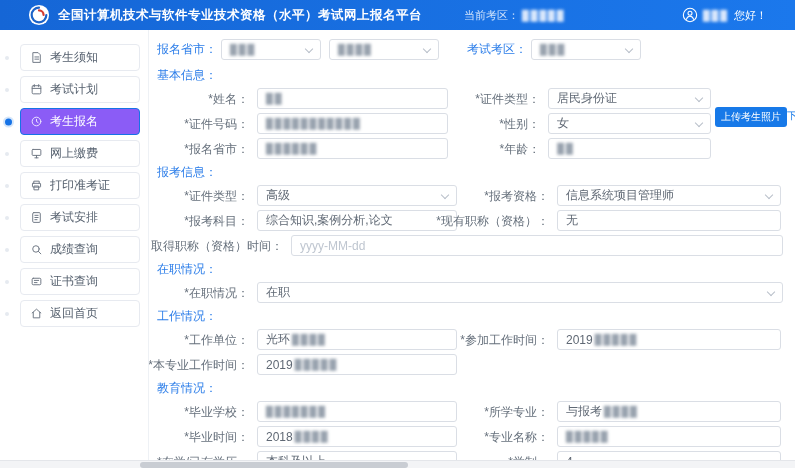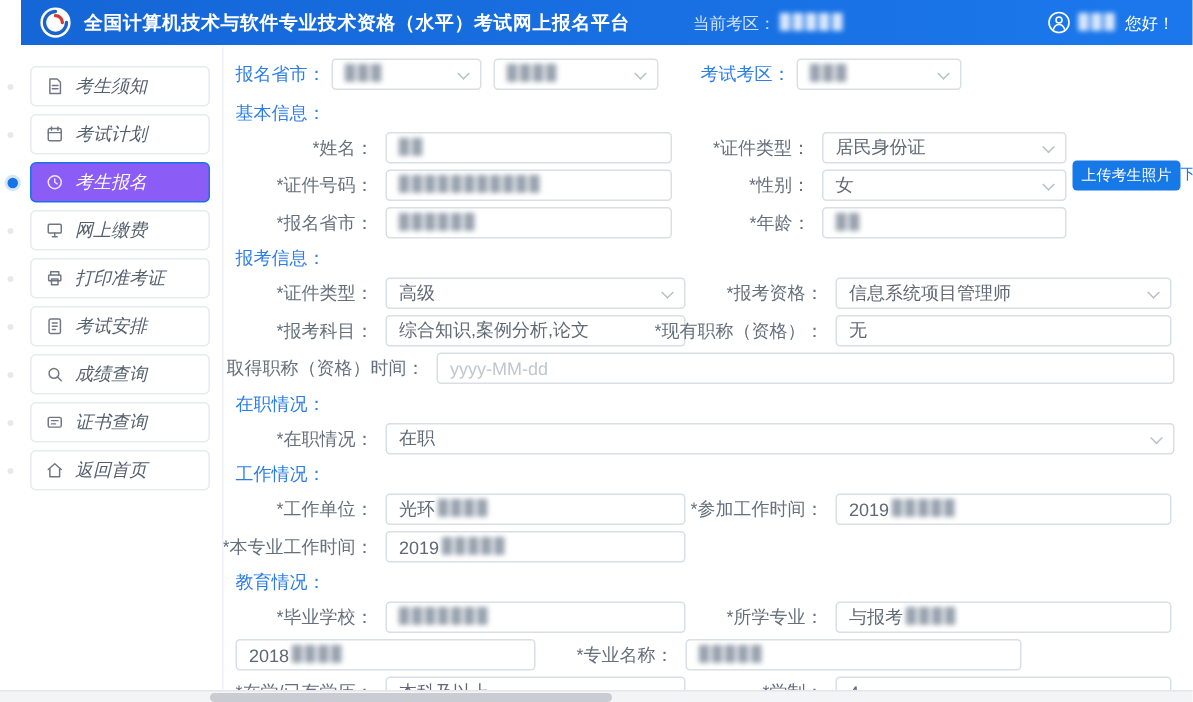--- a/index.html
+++ b/index.html
@@ -1,37 +1,37 @@
 <!DOCTYPE html>
 <html><head>
 <meta charset="utf-8">
 <style>
   * { margin:0; padding:0; box-sizing:border-box; }
   html,body { width:795px; height:468px; overflow:hidden; background:#fff;
     font-family:"Liberation Sans","DejaVu Sans",sans-serif; font-size:12px; color:#5c6673; }
 
   
-  .hdr { position:absolute; top:0; left:14px; right:0; height:30px; background:linear-gradient(90deg,#1566d6,#1b78ec);
-    display:flex; align-items:center; padding:0 12px; z-index:5; }
+  .hdr { position:absolute; top:0; left:0; right:0; height:30px; background:linear-gradient(90deg,#1566d6,#1b78ec);
+    display:flex; align-items:center; padding:0 28px; z-index:5; }
   .hdr .logo { width:22px; height:22px; flex:none; margin-right:8px; }
   .hdr .title { color:#fff; font-size:12.5px; font-weight:bold; letter-spacing:.5px; white-space:nowrap; }
   .hdr .region { margin-left:42px; color:#cfe2fb; font-size:11px; display:flex; align-items:center; gap:3px; white-space:nowrap; }
   .hdr .user { margin-left:auto; color:#fff; font-size:11px; display:flex; align-items:center; gap:5px; cursor:pointer; white-space:nowrap; }
 
   .blur  { filter:blur(1.6px); color:#98a2ae; font-size:10px; letter-spacing:1px; }
   .blur-light { filter:blur(1.6px); color:#d9e7fb; font-size:10px; letter-spacing:1px; }
 
   
   .side { position:absolute; top:30px; left:0; bottom:8px; width:148px; background:#fff; padding:14px 8px 0 20px; }
   .sitem-wrap { position:relative; margin-bottom:5px; }
   .rail-dot { position:absolute; left:-15px; top:50%; transform:translateY(-50%);
     width:4px; height:4px; border-radius:50%; background:#e6eaf0; }
   .sitem-wrap.active .rail-dot { width:7px; height:7px; background:#1673e6; box-shadow:0 0 0 2px rgba(22,115,230,.18); }
   .sitem { height:27px; display:flex; align-items:center; gap:7px; padding:0 9px;
-    border:1px solid #e7eaf0; border-radius:4px; background:#fff; color:#55606e; cursor:pointer; white-space:nowrap;font-style:italic; }
+    border:1px solid #e7eaf0; border-radius:4px; background:#fff; color:#55606e; cursor:pointer; white-space:nowrap; }
   .sitem svg { width:13px; height:13px; flex:none; stroke:currentColor; fill:none;
     stroke-width:1.8; stroke-linecap:round; stroke-linejoin:round; opacity:.85; }
   .sitem-wrap.active .sitem { background:#8b5cf6; border-color:#1673e6; color:#fff; }
 
   
   .main { position:absolute; top:30px; left:148px; right:0; bottom:8px; background:#fff;
     padding:8px 8px 0 8px; overflow:hidden; border-left:1px solid #eef1f5; }
   .blue-lab { color:#2b7de9; white-space:nowrap; }
   .top-row { display:flex; align-items:center; margin-bottom:8px; height:22px; }
   .sec-title { color:#2b7de9; margin:6px 0 6px 0; height:14px; line-height:14px; }
@@ -351,20 +351,23 @@
         </div>
       <div class="flabel lab-b">
           <span>*所学专业：</span>
         </div>
       <div class="ctrl wB2">
         <span>与报考</span>
           <span class="blur">▉▉▉▉</span>
       </div>
     </div>
     <div class="row">
+      <div class="flabel lab-a">
+          <span>*毕业时间：</span>
+        </div>
       <div class="ctrl wA">
         <span>2018</span>
           <span class="blur">▉▉▉▉</span>
       </div>
       <div class="flabel lab-b">
           <span>*专业名称：</span>
         </div>
       <div class="ctrl wB2">
           <span class="blur">▉▉▉▉▉</span>
         </div>

